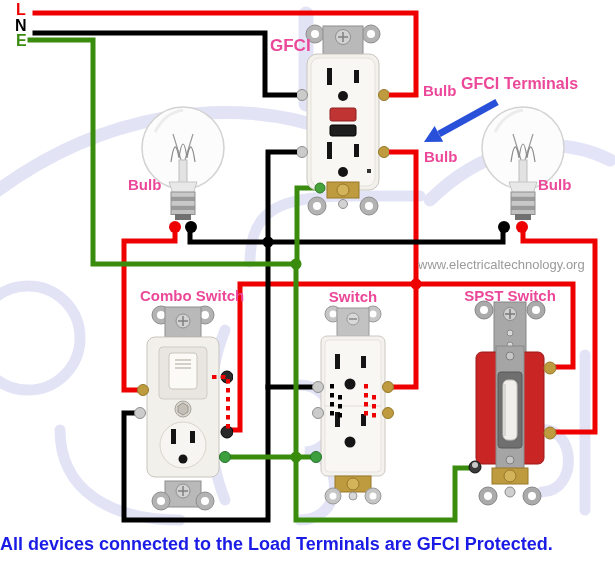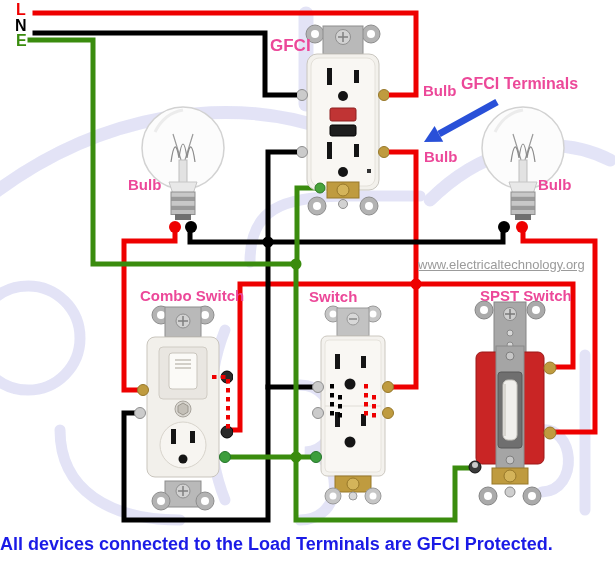--- a/index.html
+++ b/index.html
@@ -10,26 +10,26 @@
   .layer{position:absolute;left:0;top:0;}
   .dev{position:absolute;}
   .lbl{position:absolute;font-weight:bold;white-space:nowrap;line-height:1;}
   .blue{color:#ec4899;}
   .c-live{color:#ee0000;}
   .c-neutral{color:#000000;}
   .c-earth{color:#3a8c0e;}
   .s16{font-size:16px;}
   .s17{font-size:17px;}
   .s15{font-size:15px;}
-  .wm{position:absolute;color:#9b9b9b;font-size:13px;font-weight:normal;white-space:nowrap;text-decoration:underline;}
+  .wm{position:absolute;color:#9b9b9b;font-size:13px;font-weight:normal;white-space:nowrap;}
   .caption{
     position:absolute;left:0;right:0;top:534px;text-align:left;
     font-size:18px;font-weight:bold;color:#1b1be6;white-space:nowrap;
   }
-  .ctr{}
+  .ctr{text-align:center;}
 </style>
 </head>
 <body>
 
 <div class="stage">
 
   <svg class="layer" width="615" height="570">
     <g fill="none" stroke="#e0e1f6" stroke-width="13" opacity="0.9" stroke-linecap="round">
       <path d="M306,14 V104" stroke-width="15"></path>
       <path d="M-15,200 C100,110 230,95 330,130"></path>
@@ -296,19 +296,19 @@
   <div class="lbl s17 blue" style="left:270px;top:37px">GFCI</div>
   <div class="lbl s15 blue" style="left:423px;top:83px">Bulb</div>
   <div class="lbl s16 blue" style="left:461px;top:76px">GFCI Terminals</div>
   <div class="lbl s15 blue" style="left:424px;top:149px">Bulb</div>
 
   <div class="lbl s15 blue" style="left:128px;top:177px">Bulb</div>
   <div class="lbl s15 blue" style="left:538px;top:177px">Bulb</div>
 
   <div class="lbl s15 blue ctr" style="left:140px;top:288px;width:100px">Combo Switch</div>
   <div class="lbl s15 blue ctr" style="left:309px;top:289px;width:88px">Switch</div>
-  <div class="lbl s15 blue ctr" style="left:480px;top:288px;width:104px">SPST Switch</div>
+  <div class="lbl s15 blue ctr" style="left:458px;top:288px;width:104px">SPST Switch</div>
 
   <div class="wm" style="left:418px;top:257px">www.electricaltechnology.org</div>
 
   <div class="caption">All devices connected to the Load Terminals are GFCI Protected.</div>
 
 </div>
 
 </body></html>

